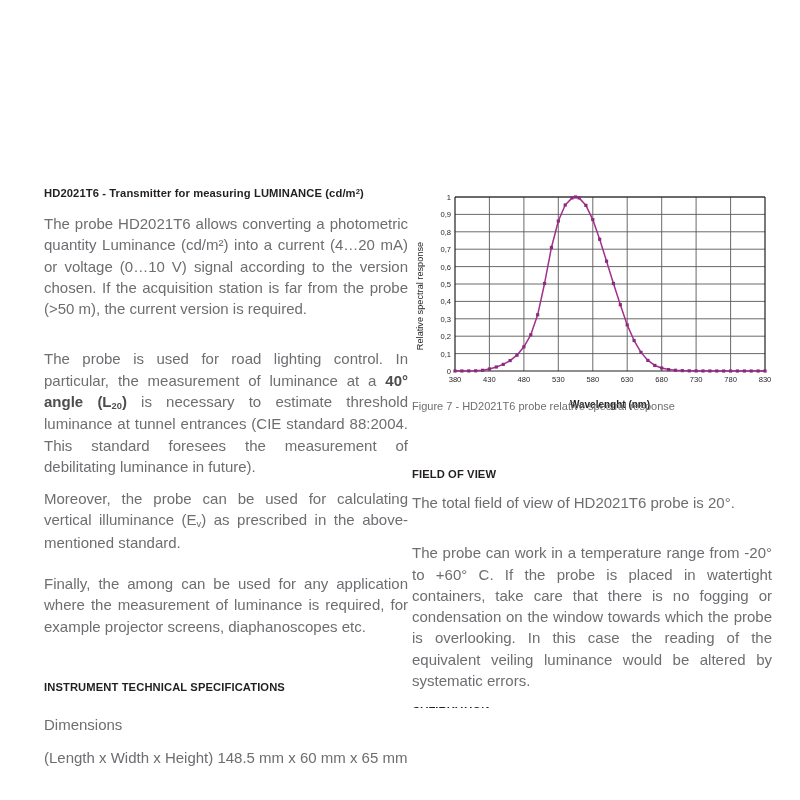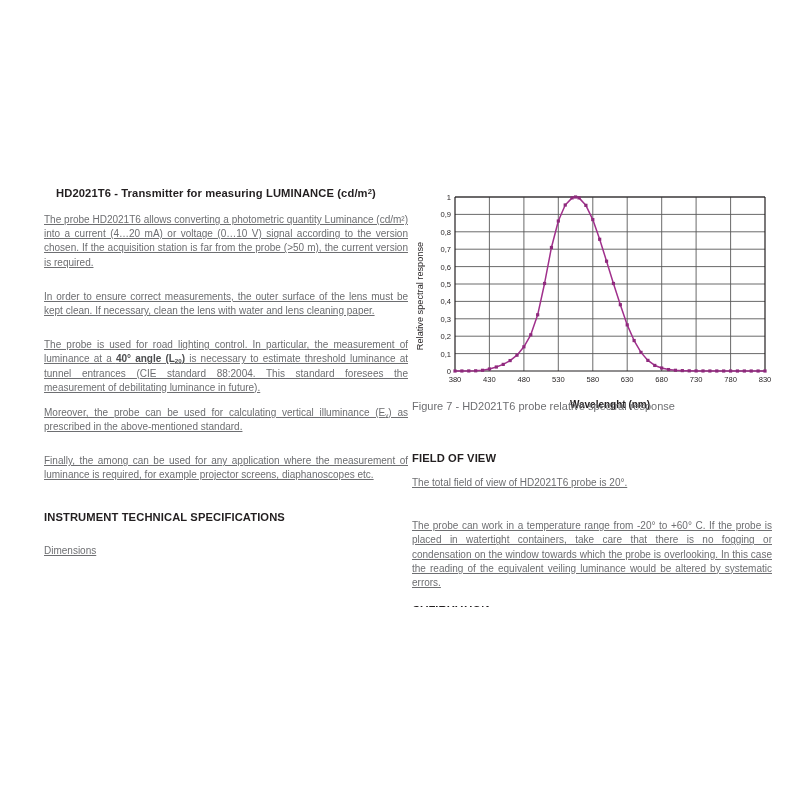--- a/index.html
+++ b/index.html
@@ -30,39 +30,38 @@
   .col-right {
     position: absolute;
     left: 412px;
     top: 186px;
     width: 360px;
   }
   h1.doc-title {
     font-size: 11.2px;
     font-weight: bold;
     color: #231f20;
-    margin: 0 0 13px 12px;
+    margin: 0 0 13px 0;
     letter-spacing: 0.01em;
     line-height: 1.25;
   }
   h2.section-head {
     font-size: 11.2px;
     font-weight: bold;
     color: #231f20;
-    margin: 1px 0 11px 0;
+    margin: 17px 0 11px 0;
     letter-spacing: 0.01em;
     line-height: 1.25;
   }
   p.body-text {
-    font-size: 10px;
+    font-size: 15px;
     line-height: 1.42;
     color: #6d6e71;
     margin: 0 0 11px 0;
     text-align: justify;
-    text-decoration: underline;
   }
   p.body-text b { color: #4c4d4f; font-weight: bold; }
   .nojust { text-align: left; }
   sup.sm { font-size: 0.68em; vertical-align: 0.42em; }
   sub.sm { font-size: 0.62em; vertical-align: -0.22em; }
   .spacer-sm { height: 9px; }
   .spacer-md { height: 15px; }
 
   
   .chart-wrap {
@@ -114,40 +113,40 @@
 <div class="page">
 
   <div class="col-left">
 
     <h1 class="doc-title"><span>HD2021T6 - Transmitter for measuring LUMINANCE (cd/m</span><sup class="sm">2</sup><span>)</span></h1>
 
     <p class="body-text">The probe HD2021T6 allows converting a photometric quantity Luminance (cd/m²) into a current (4…20 mA) or voltage (0…10 V) signal according to the version chosen. If the acquisition station is far from the probe (&gt;50 m), the current version is required.</p>
 
     <div class="spacer-sm"></div>
 
-    <p class="body-text">In order to ensure correct measurements, the outer surface of the lens must be kept clean. If necessary, clean the lens with water and lens cleaning paper.</p>
 
 
     <div class="spacer-sm"></div>
 
     <p class="body-text"><span>The probe is used for road lighting control. In particular, the measurement of luminance at a </span><b><span>40° angle (L</span><sub class="sm">20</sub><span>)</span></b><span> is necessary to estimate threshold luminance at tunnel entrances (CIE standard 88:2004. This standard foresees the measurement of debilitating luminance in future).</span></p>
 
     <p class="body-text"><span>Moreover, the probe can be used for calculating vertical illuminance (E</span><sub class="sm">v</sub><span>) as prescribed in the above-mentioned standard.</span></p>
 
     <div class="spacer-sm"></div>
 
     <p class="body-text">Finally, the among can be used for any application where the measurement of luminance is required, for example projector screens, diaphanoscopes etc.</p>
 
     <div class="spacer-md"></div>
 
     <h2 class="section-head">INSTRUMENT TECHNICAL SPECIFICATIONS</h2>
 
     <div class="spacer-sm"></div>
 
     <p class="body-text nojust" style="margin-bottom:12px;">Dimensions</p>
+    <p class="body-text nojust">(Length x Width x Height) 148.5 mm x 60 mm x 65 mm</p>
 
   </div>
 
   <div class="chart-wrap">
     <svg class="chart-svg" width="362" height="245" viewBox="0 0 362 245">
 
       <text x="11" y="110" font-family="Liberation Sans, sans-serif" font-size="9.2" fill="#231f20" transform="rotate(-90 11 110)" text-anchor="middle">Relative spectral response</text>
 
       <g stroke="#595959" stroke-width="0.9">
         <line x1="43" y1="11" x2="353" y2="11"></line>

